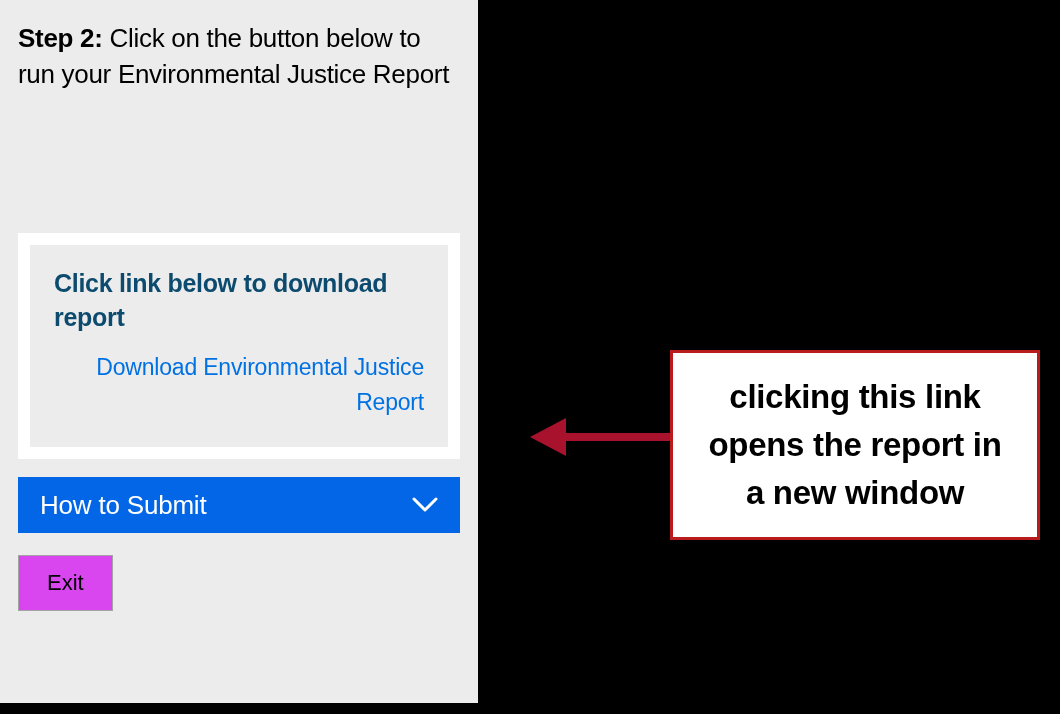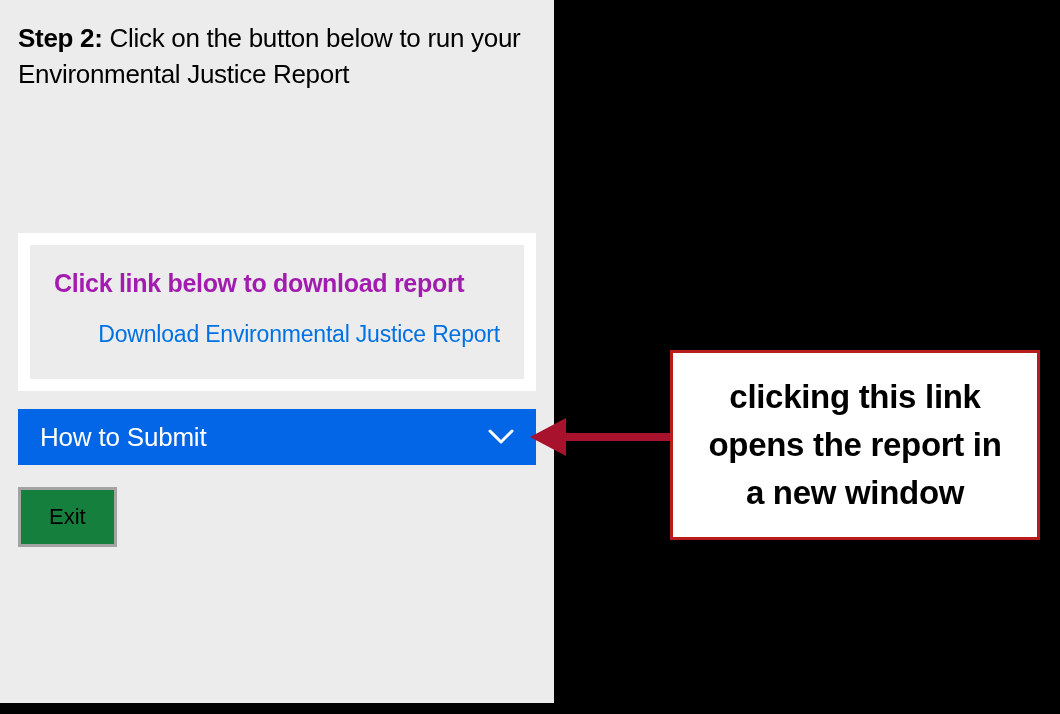--- a/index.html
+++ b/index.html
@@ -11,21 +11,21 @@
       width: 1060px;
       height: 714px;
       background: #000000;
       font-family: -apple-system, BlinkMacSystemFont, "Segoe UI", Helvetica, Arial, sans-serif;
       position: relative;
     }
     .panel {
       position: absolute;
       left: 0;
       top: 0;
-      width: 554px;
+      width: 478px;
       height: 703px;
       background: #ececec;
       padding: 20px 18px;
     }
     .step-heading {
       font-size: 26px;
       line-height: 1.4;
       color: #000000;
       font-weight: 400;
       margin-bottom: 140px;
@@ -39,21 +39,21 @@
       padding: 12px;
       margin-bottom: 18px;
     }
     .download-card {
       background: #ececec;
       padding: 22px 24px 28px 24px;
     }
     .download-heading {
       font-size: 25px;
       font-weight: 700;
-      color: #a21caf;
+      color: #0c4a6e;
       line-height: 1.35;
       margin-bottom: 16px;
       letter-spacing: -0.3px;
     }
     .download-link {
       font-size: 23px;
       color: #0071e3;
       text-decoration: none;
       line-height: 1.5;
       display: block;
@@ -75,22 +75,22 @@
     .accordion-label {
       font-size: 26px;
       font-weight: 400;
       letter-spacing: -0.2px;
     }
     .accordion-chevron {
       display: flex;
       align-items: center;
     }
     .exit-button {
-      background: #15803d;
-      border: 3px solid #a3a3a3;
+      background: #d946ef;
+      border: 1px solid #a3a3a3;
       padding: 14px 28px;
       font-size: 22px;
       color: #000000;
       cursor: pointer;
       font-family: inherit;
     }
     .annotation-box {
       position: absolute;
       left: 670px;
       top: 350px;

